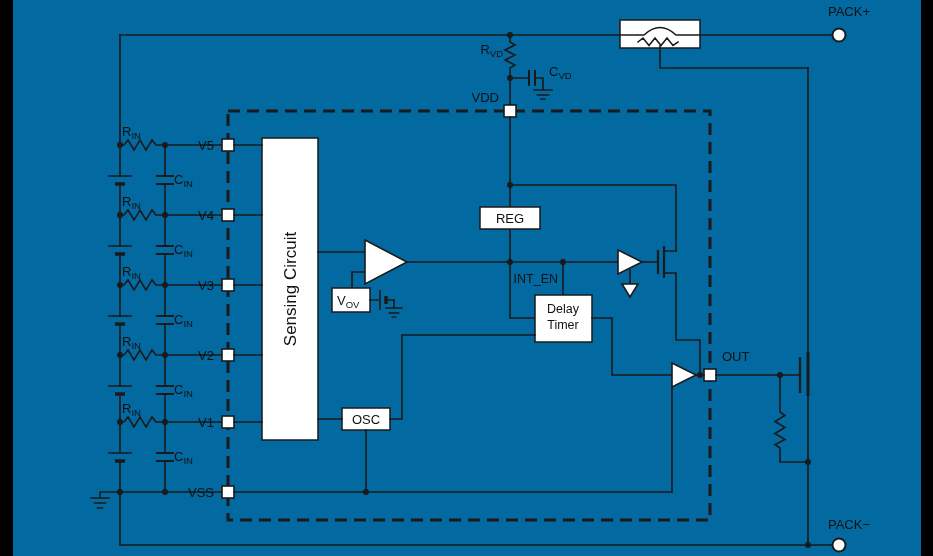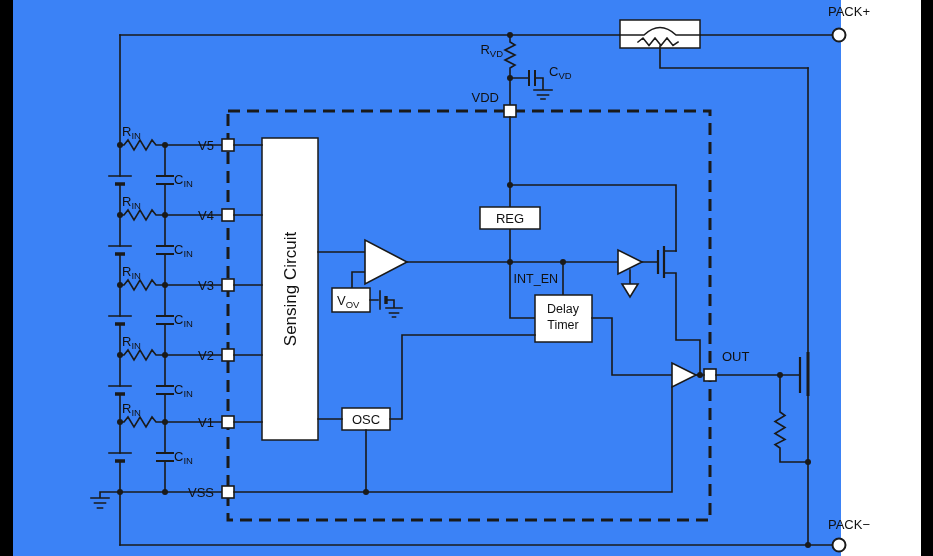--- a/index.html
+++ b/index.html
@@ -1,16 +1,16 @@
 <!DOCTYPE html>
 <html><head>
 <meta charset="utf-8">
 <style>
   html,body{margin:0;padding:0;background:#ffffff;overflow:hidden;}
-  .stage{position:relative;width:841px;height:556px;background:#3b82f6;}
+  .stage{position:relative;width:933px;height:556px;background:#0369a1;}
   svg{display:block;}
   .lbl{font-family:"Liberation Sans",sans-serif;font-size:13px;fill:#111;}
   .lbl-sm{font-family:"Liberation Sans",sans-serif;font-size:12.5px;fill:#111;}
   .lbl-big{font-family:"Liberation Sans",sans-serif;font-size:17px;fill:#111;}
   .sub{font-size:9.5px;}
   .wire{stroke:#1a1a1a;stroke-width:1.6;fill:none;stroke-linecap:square;}
   .thick{stroke:#1a1a1a;stroke-width:3.4;fill:none;}
   .plate{stroke:#1a1a1a;stroke-width:2;fill:none;}
   .gate{stroke:#1a1a1a;stroke-width:2.2;fill:none;}
   .chan{stroke:#1a1a1a;stroke-width:3;fill:none;}

